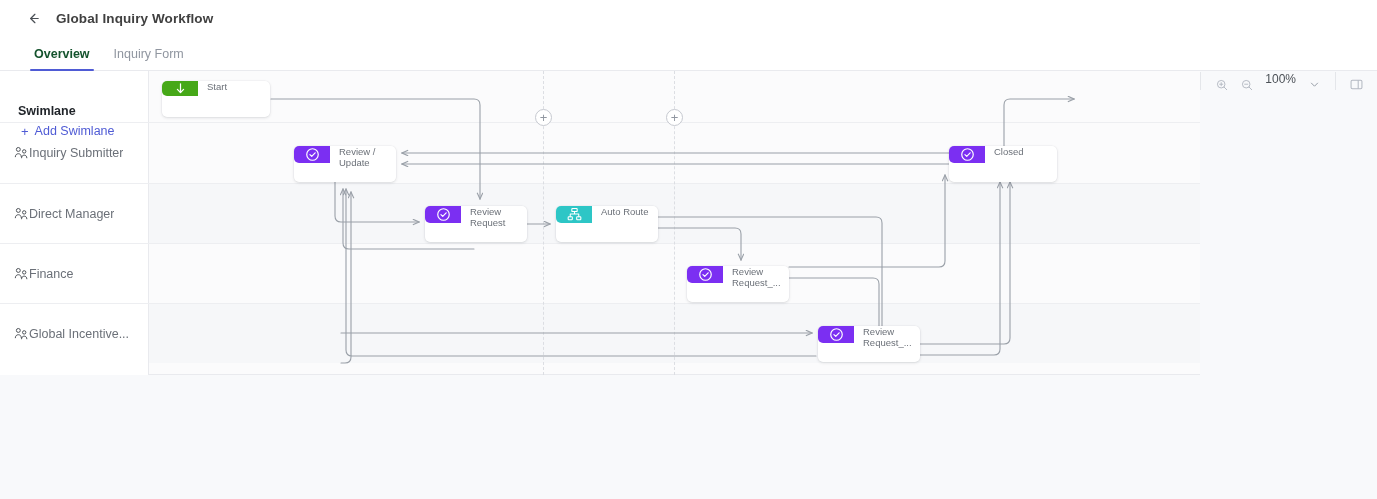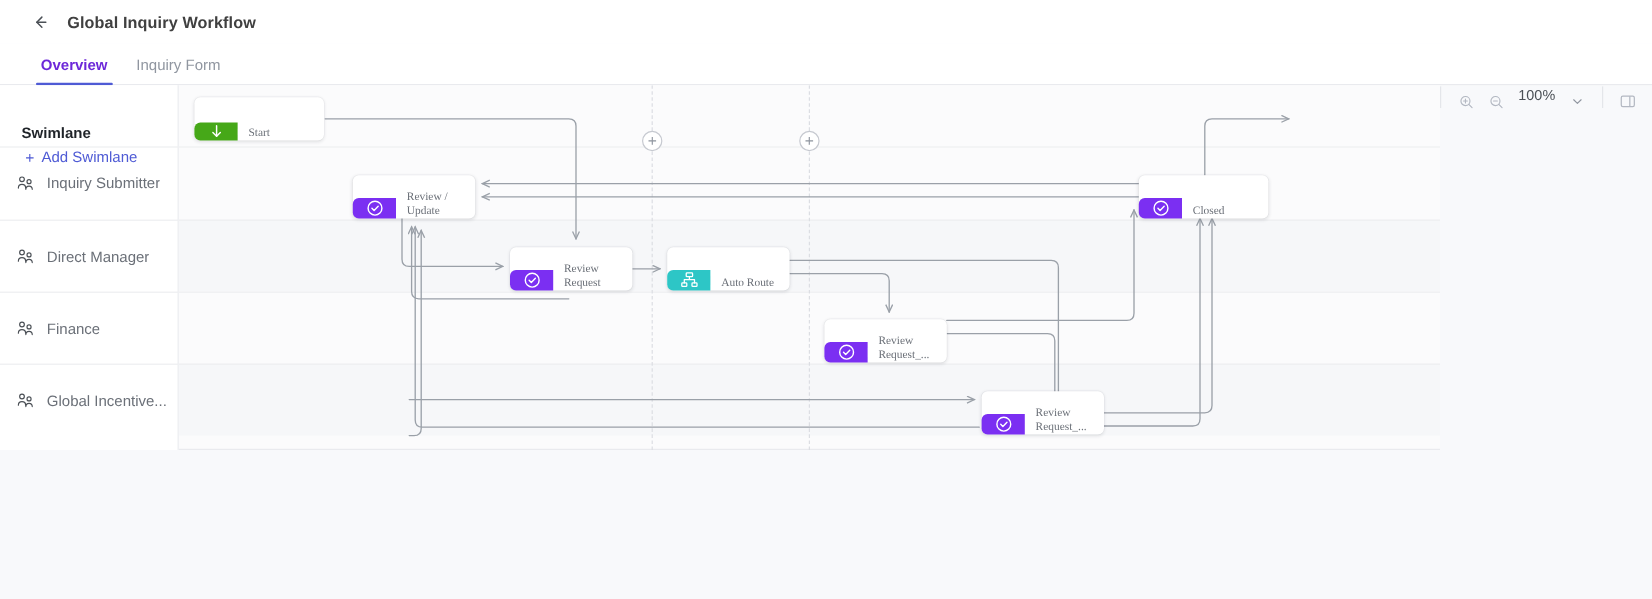--- a/index.html
+++ b/index.html
@@ -33,21 +33,21 @@
     position: absolute; left: 0; top: 36px; width: 1377px; height: 35px;
     background: #ffffff;
     border-bottom: 1px solid #e9eaee;
   }
   .tabs { position: absolute; left: 22px; top: 0; display: flex; height: 35px; }
   .tab {
     font-size: 12.5px; color: #9096a0; padding: 0 12px;
     display: flex; align-items: center; height: 35px;
     cursor: pointer; position: relative; white-space: nowrap;
   }
-  .tab.active { color: #6d28d9; font-weight: bold; }
+  .tab.active { color: #14532d; font-weight: bold; }
   .tab.active::after {
     content: ""; position: absolute; left: 8px; right: 8px; bottom: 0;
     height: 2px; background: #4f5bd5; border-radius: 1px;
   }
 
   
   .toolbar {
     position: absolute; right: 8px; top: 36px; height: 35px;
     display: flex; align-items: flex-start; gap: 0;
   }
@@ -73,21 +73,21 @@
   }
   .lane-title-block { padding: 9px 0 0 18px; height: 51px; }
   .lane-title { font-size: 12.5px; font-weight: bold; color: #1f2328; margin-top: 24px; }
   .add-lane {
     margin-top: 6px; font-size: 12.5px; color: #4f5bd5; cursor: pointer;
     display: flex; align-items: center; gap: 6px; padding-left: 3px;
   }
   .add-lane .plus { font-size: 13px; line-height: 1; }
   .lane-rows { position: absolute; left: 0; top: 51px; width: 149px; }
   .lane-row {
-    display: flex; align-items: center; gap: 10px;
+    display: flex; align-items: center; 
     padding-left: 13px; border-top: 1px solid #edeef1;
     cursor: pointer;
   }
   .lane-row .lbl {
     font-size: 12.5px; color: #6b7078; white-space: nowrap; overflow: hidden;
   }
   .people-icon { flex: 0 0 auto; color: #4b5056; display: flex; }
 
   
   .canvas {
@@ -108,24 +108,24 @@
     border: 1px solid #c6c9d0; background: #ffffff; color: #9096a0;
     display: flex; align-items: center; justify-content: center;
     font-size: 13px; line-height: 1; cursor: pointer; z-index: 6;
   }
 
   
   .edges { position: absolute; left: 0; top: 0; width: 1051px; height: 304px; z-index: 2; }
 
   
   .node {
-    position: absolute; display: flex; align-items: flex-end; z-index: 4;
+    position: absolute; display: flex; align-items: flex-start; z-index: 4;
     background: #ffffff; border-radius: 5px;
     box-shadow: 0 1px 3px rgba(30,35,45,.13), 0 0 0 .5px rgba(30,35,45,.04);
-    cursor: pointer; height: 36px; font-family: Liberation Serif, serif;
+    cursor: pointer; height: 36px;
   }
   .node .badge {
     flex: 0 0 36px; width: 36px; border-radius: 5px 0 0 5px;
     display: flex; align-items: center; justify-content: center; color: #ffffff;
   }
   .node .node-label {
     flex: 1 1 auto; display: flex; align-items: center;
     font-size: 9.5px; color: #6b7078; line-height: 11px;
     padding: 0 9px; white-space: pre-line; overflow: hidden;
   }

